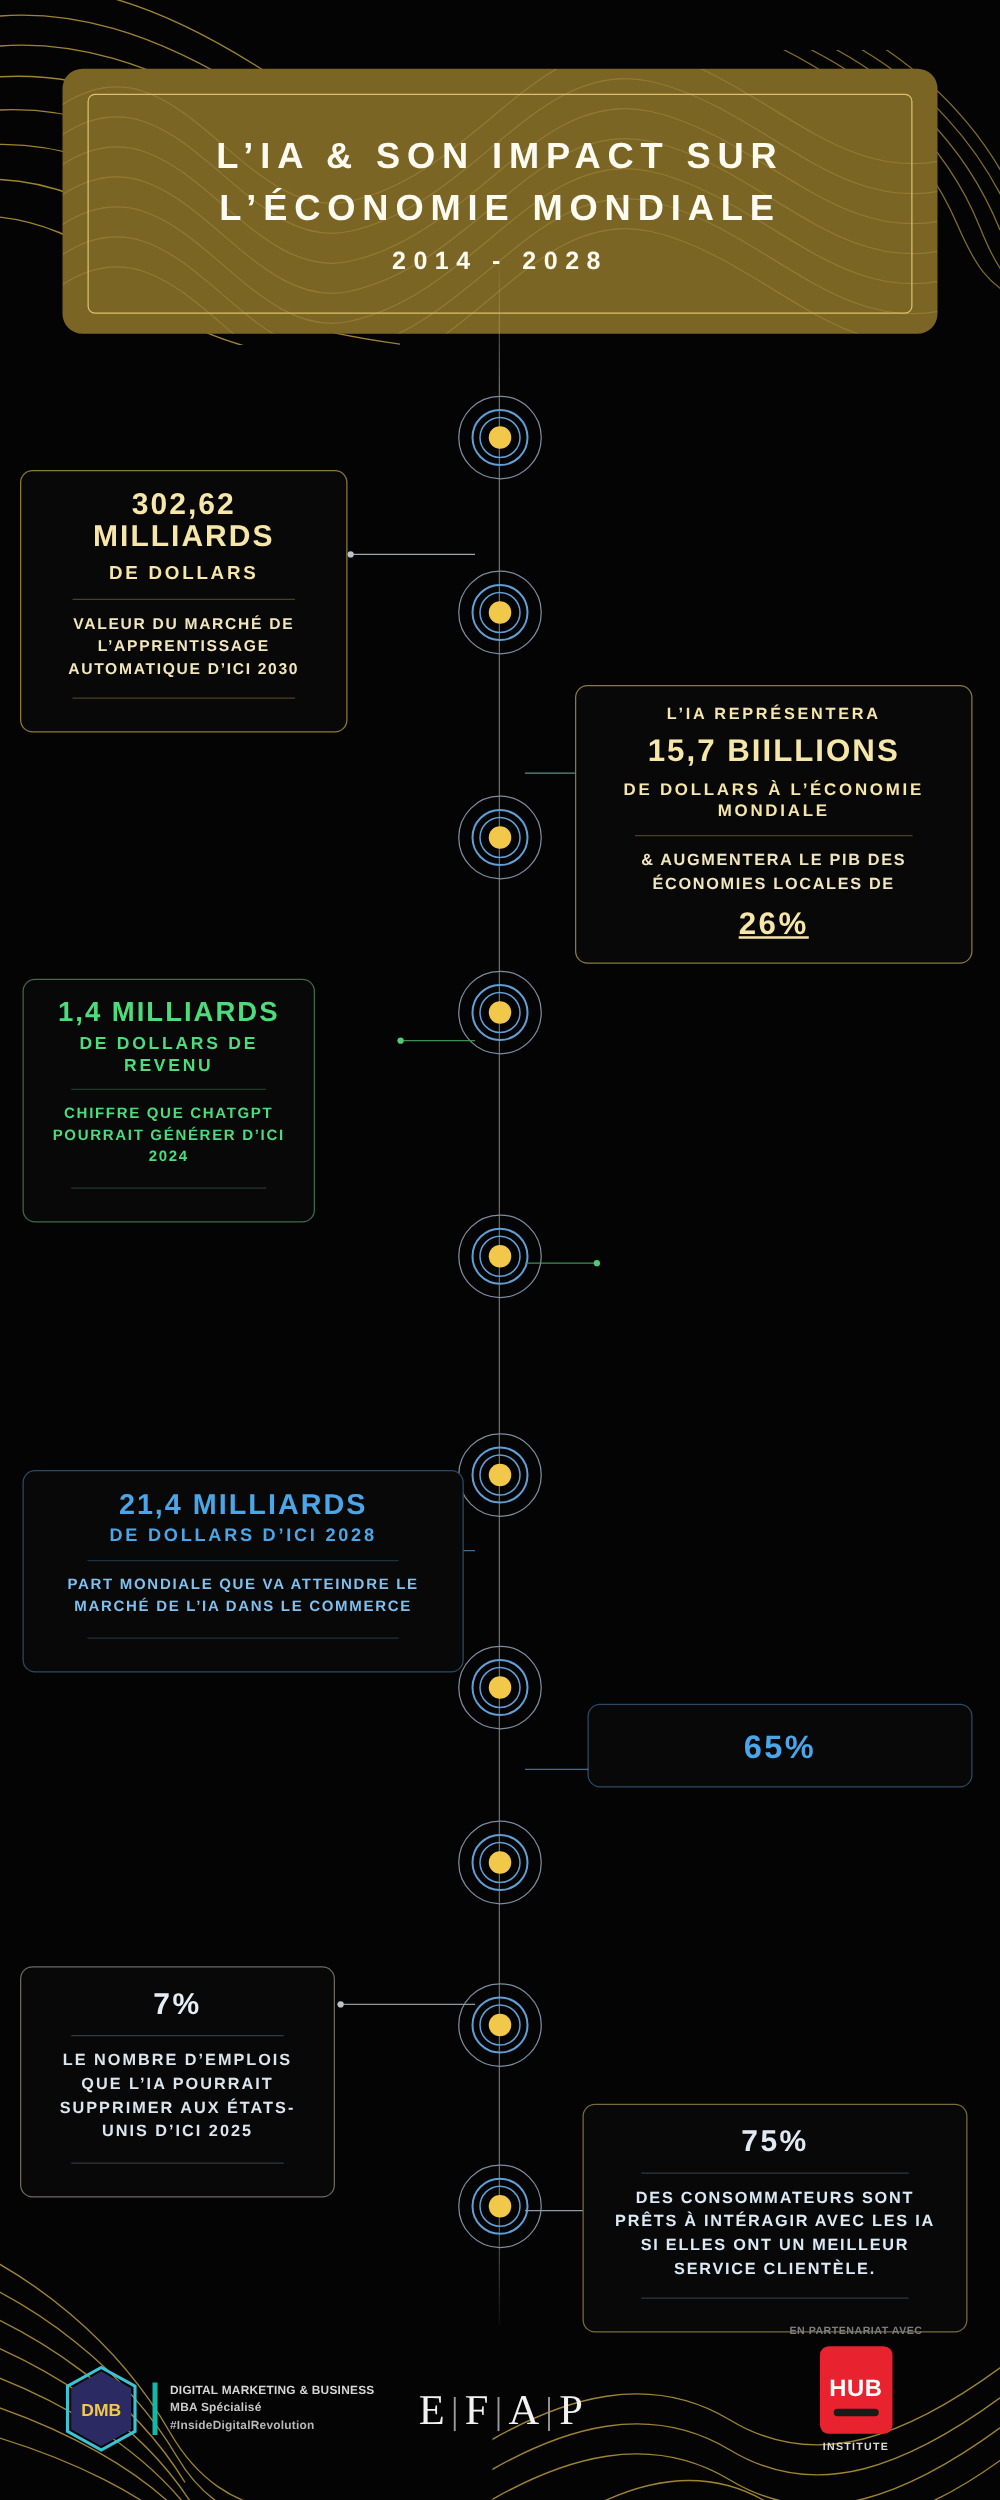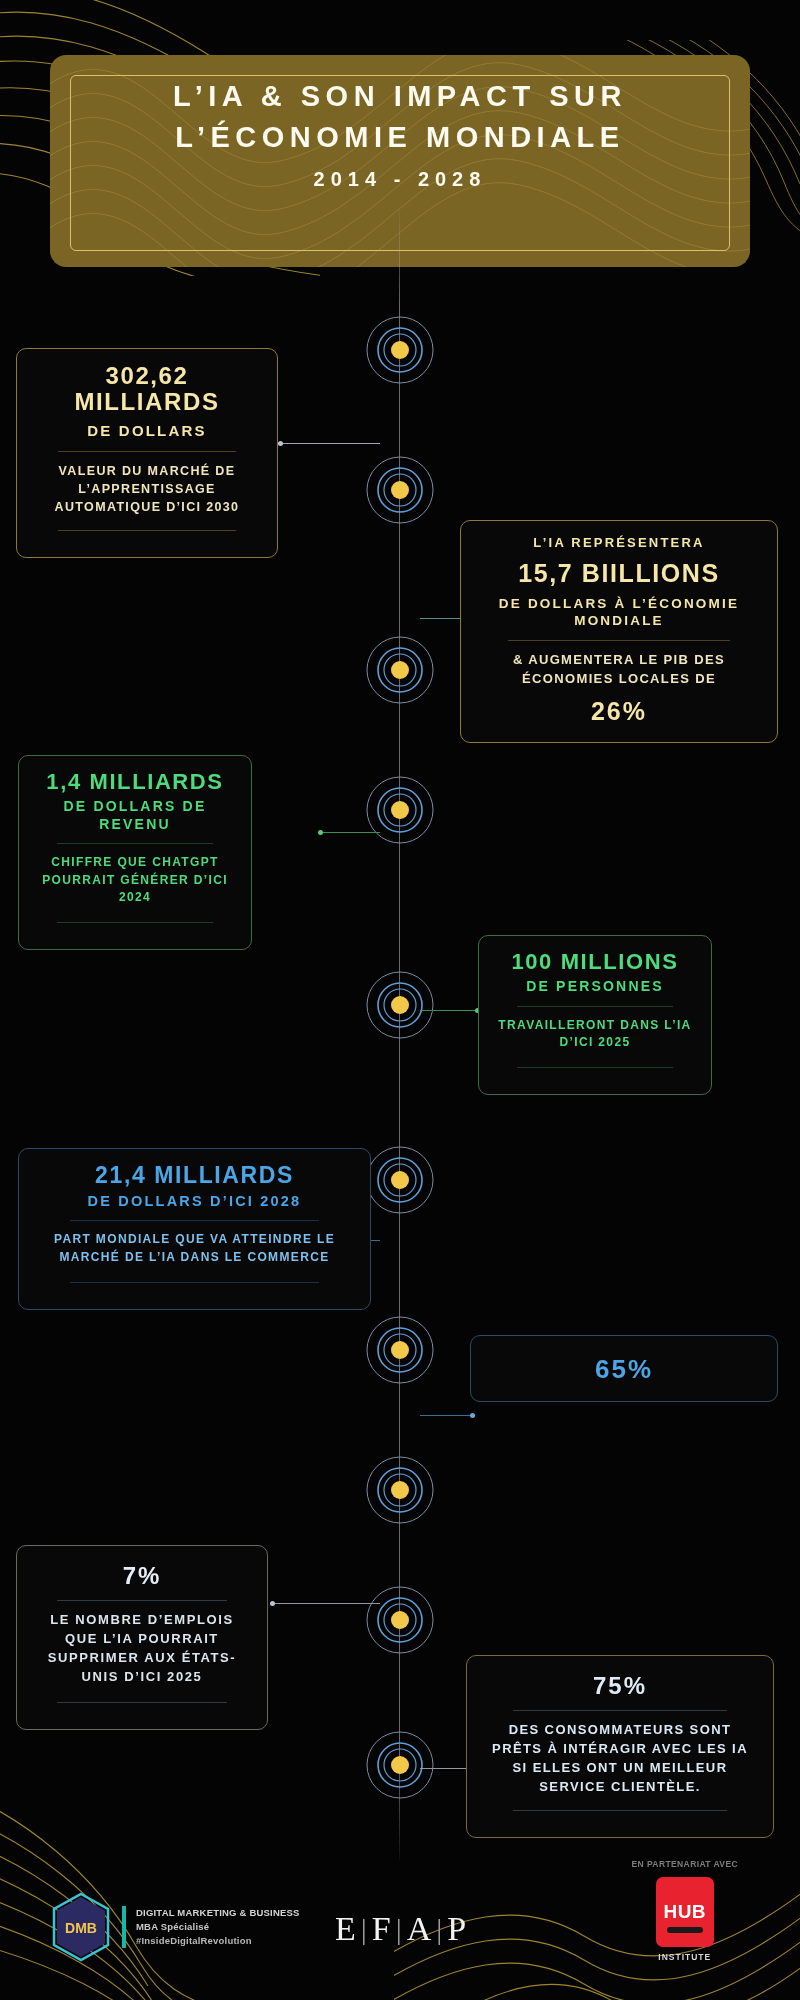--- a/index.html
+++ b/index.html
@@ -21,21 +21,21 @@
   
   .header{
     position:absolute;left:50px;top:55px;width:700px;height:212px;
     background:#7b6524;border-radius:16px;overflow:hidden;
     box-shadow:0 0 0 0 rgba(0,0,0,0);
   }
   .header .hdr-wave{position:absolute;inset:0;opacity:.55;}
   .header-inner{
     position:absolute;left:20px;top:20px;right:20px;bottom:16px;
     border:1px solid #d9c26a;border-radius:6px;
-    display:flex;flex-direction:column;align-items:center;
+    display:flex;flex-direction:column;align-items:center;justify-content:center;
     text-align:center;
   }
   .title-line{
     color:#fdfaf0;font-size:29px;font-weight:700;letter-spacing:5.5px;
     line-height:1.42;white-space:nowrap;
   }
   .title-years{
     color:#fdfaf0;font-size:20px;font-weight:600;letter-spacing:6px;margin-top:10px;
   }
 
@@ -51,20 +51,21 @@
 
   
   .conn{position:absolute;height:1px;}
   .conn .dot{position:absolute;top:-2.5px;width:5px;height:5px;border-radius:50%;}
 
   
   .card{
     position:absolute;border:1px solid;border-radius:10px;
     background:#080808;text-align:center;box-sizing:border-box;
     padding:14px 16px 16px;
+    margin-top:28px;
   }
   .card .big{font-weight:700;line-height:1.1;letter-spacing:1.6px;}
   .card .sub{font-weight:700;letter-spacing:2.2px;line-height:1.25;}
   .card .rule{height:1px;margin:10px auto;width:78%;opacity:.5;}
   .card .desc{font-weight:700;letter-spacing:1.35px;line-height:1.45;font-size:12.5px;}
   .card .lead{font-weight:700;letter-spacing:2.2px;font-size:13px;line-height:1.3;}
   .card .pct{font-weight:700;font-size:25px;letter-spacing:2px;}
 
   
   .c-gold{border-color:#8d7a3a;}
@@ -304,38 +305,31 @@
     <div class="desc">VALEUR DU MARCHÉ DE L’APPRENTISSAGE AUTOMATIQUE D’ICI 2030</div>
     <div class="rule" style="margin-top:14px;"></div>
   </div>
 
   <div class="card c-gold" style="left:460px;top:520px;width:318px;">
     <div class="lead">L’IA REPRÉSENTERA</div>
     <div class="big" style="font-size:25px;margin-top:8px;">15,7 BIILLIONS</div>
     <div class="sub" style="font-size:13.5px;margin-top:9px;">DE DOLLARS À L’ÉCONOMIE MONDIALE</div>
     <div class="rule"></div>
     <div class="desc" style="font-size:13px;">&amp; AUGMENTERA LE PIB DES ÉCONOMIES LOCALES DE</div>
-    <div class="pct" style="margin-top:8px;">26%</div>
+    <div class="pct" style="margin-top:8px;text-decoration:underline;">26%</div>
   </div>
 
   <div class="card c-green" style="left:18px;top:755px;width:234px;">
     <div class="big" style="font-size:22px;">1,4 MILLIARDS</div>
     <div class="sub" style="font-size:14px;margin-top:4px;">DE DOLLARS DE REVENU</div>
     <div class="rule"></div>
     <div class="desc" style="font-size:12px;">CHIFFRE QUE CHATGPT POURRAIT GÉNÉRER D’ICI 2024</div>
     <div class="rule" style="margin-top:16px;"></div>
   </div>
 
-  <div class="card c-green" style="left:478px;top:935px;width:234px;">
-    <div class="big" style="font-size:22px;">100 MILLIONS</div>
-    <div class="sub" style="font-size:14px;margin-top:4px;">DE PERSONNES</div>
-    <div class="rule"></div>
-    <div class="desc" style="font-size:12px;">TRAVAILLERONT DANS L’IA D’ICI 2025</div>
-    <div class="rule" style="margin-top:16px;"></div>
-  </div>
 
   <div class="card c-blue" style="left:18px;top:1148px;width:353px;">
     <div class="big" style="font-size:23px;">21,4 MILLIARDS</div>
     <div class="sub" style="font-size:14.5px;margin-top:4px;">DE DOLLARS D’ICI 2028</div>
     <div class="rule"></div>
     <div class="desc" style="font-size:12px;">PART MONDIALE QUE VA ATTEINDRE LE MARCHÉ DE L’IA DANS LE COMMERCE</div>
     <div class="rule" style="margin-top:16px;"></div>
   </div>
 
   <div class="card c-blue" style="left:470px;top:1335px;width:308px;">

